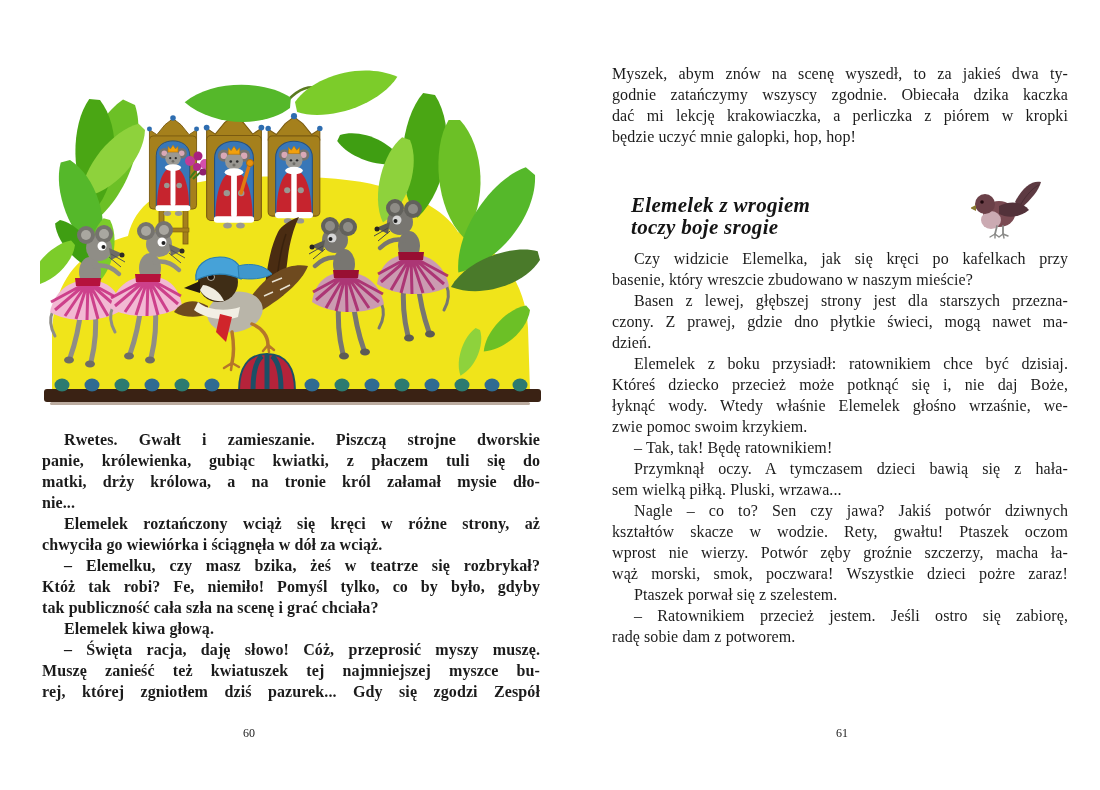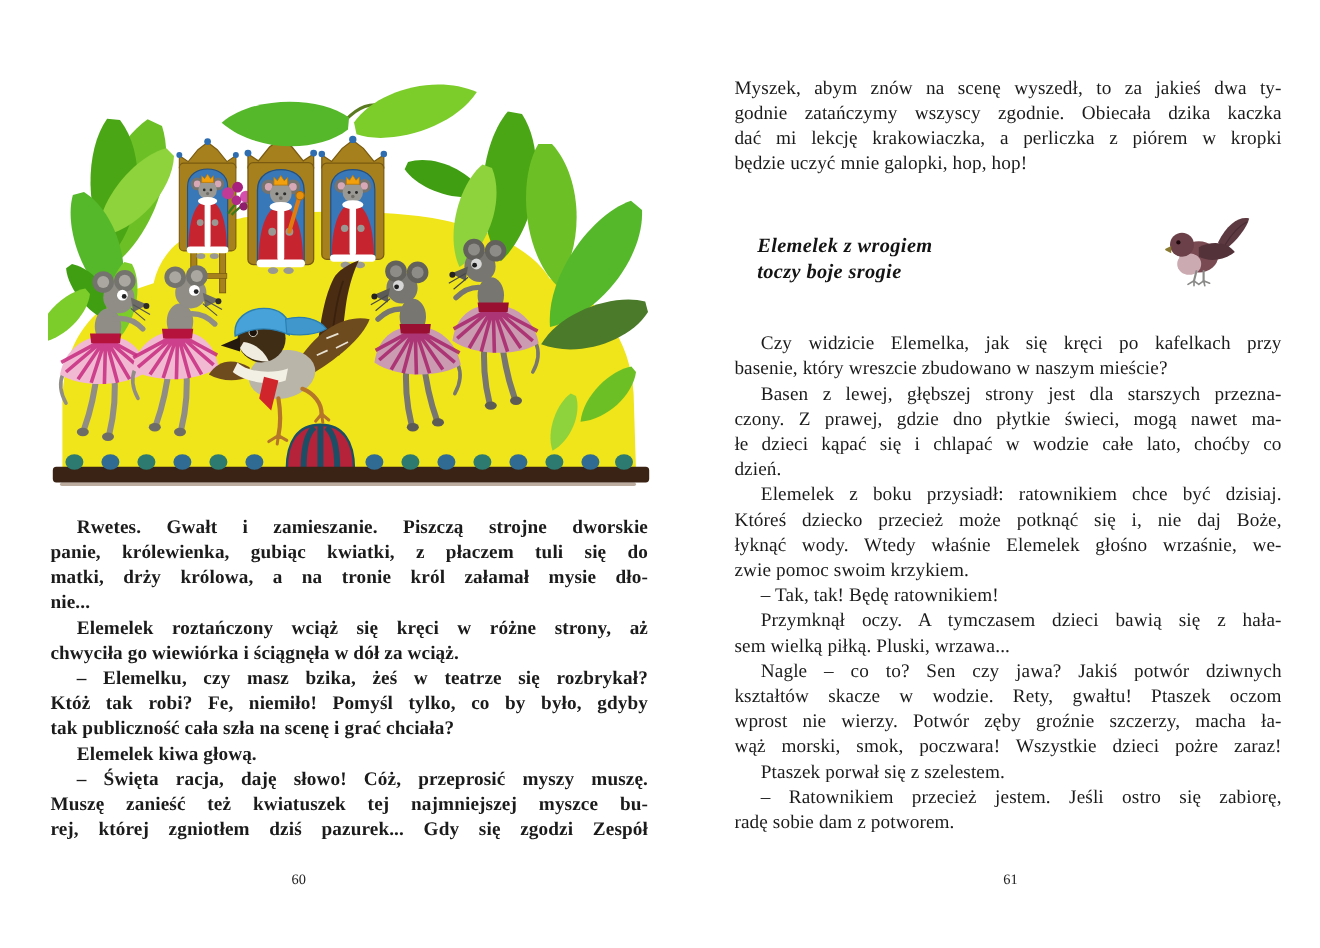--- a/index.html
+++ b/index.html
@@ -8,24 +8,24 @@
   .spread { position:relative; width:1100px; height:790px; background:#ffffff; overflow:hidden; }
 
   .text-col { position:absolute; font-size:16px; color:#1b1b1b; }
   .tline { height:21px; line-height:21px; overflow:hidden;
            text-align:justify; text-align-last:justify; letter-spacing:0.1px; }
   .tline.lastline { text-align-last:left; }
   .tline.indented { text-indent:22px; }
 
   .left-col  { left:42px;  top:429px; width:498px;font-weight:bold; }
   .right-col-top  { left:612px; top:63px;  width:456px; }
-  .right-col-main { left:612px; top:276px; width:456px; }
+  .right-col-main { left:612px; top:248px; width:456px; }
 
   .chapter-heading { position:absolute; left:631px; top:194px;
-    font-size:17px; line-height:22px; font-weight:bold; font-style:italic;
+    font-size:21px; line-height:22px; font-weight:bold; font-style:italic;
     color:#141414; letter-spacing:0.3px; }
 
   .page-number { position:absolute; top:726px; width:26px; text-align:center;
     font-size:12px; color:#202020; }
   .pn-left  { left:236px; }
   .pn-right { left:829px; }
 
   .stage-illustration { position:absolute; left:40px; top:60px; }
   .bird-vignette { position:absolute; left:971px; top:180px; }
   .darker { filter:brightness(0.84); }
@@ -258,21 +258,20 @@
   </svg>
 
   <div class="text-col right-col-main">
       <div class="para">
         <div class="tline indented">Czy widzicie Elemelka, jak się kręci po kafelkach przy</div>
         <div class="tline lastline">basenie, który wreszcie zbudowano w naszym mieście?</div>
       </div>
       <div class="para">
         <div class="tline indented">Basen z lewej, głębszej strony jest dla starszych przezna-</div>
         <div class="tline">czony. Z prawej, gdzie dno płytkie świeci, mogą nawet ma-</div>
-        <div class="tline">łe dzieci kąpać się i chlapać w wodzie całe lato, choćby co</div>
         <div class="tline lastline">dzień.</div>
       </div>
       <div class="para">
         <div class="tline indented">Elemelek z boku przysiadł: ratownikiem chce być dzisiaj.</div>
         <div class="tline">Któreś dziecko przecież może potknąć się i, nie daj Boże,</div>
         <div class="tline">łyknąć wody. Wtedy właśnie Elemelek głośno wrzaśnie, we-</div>
         <div class="tline lastline">zwie pomoc swoim krzykiem.</div>
       </div>
       <div class="para">
         <div class="tline lastline indented">– Tak, tak! Będę ratownikiem!</div>

